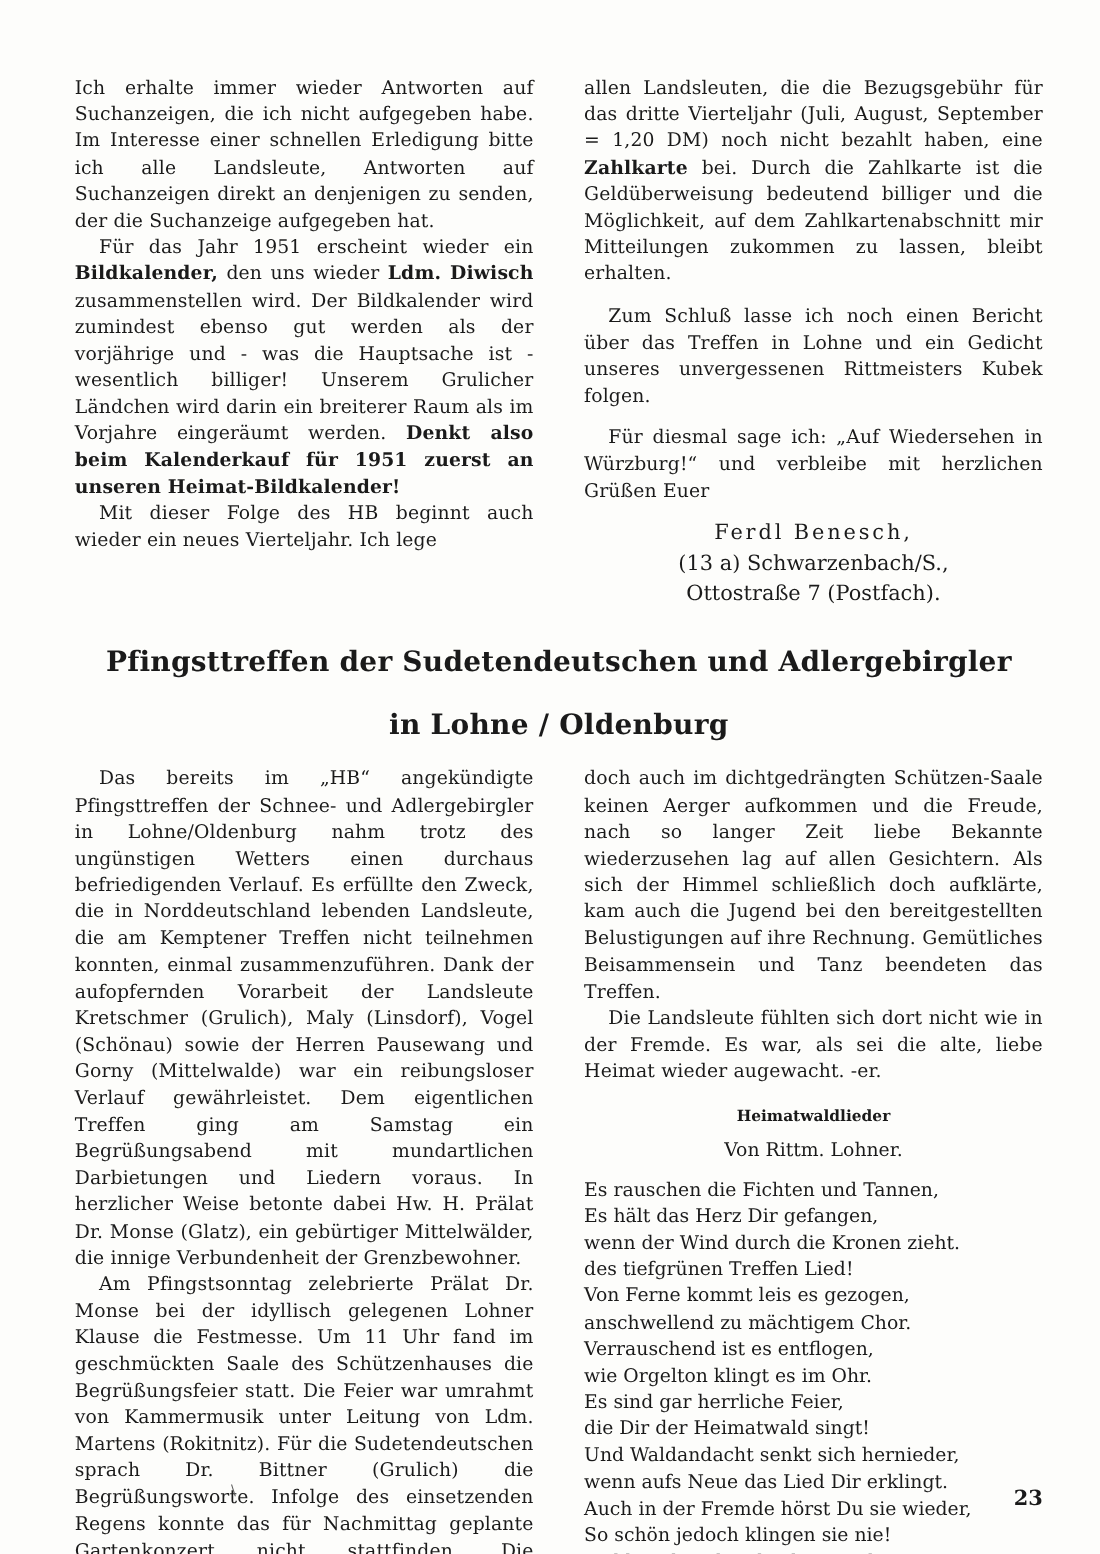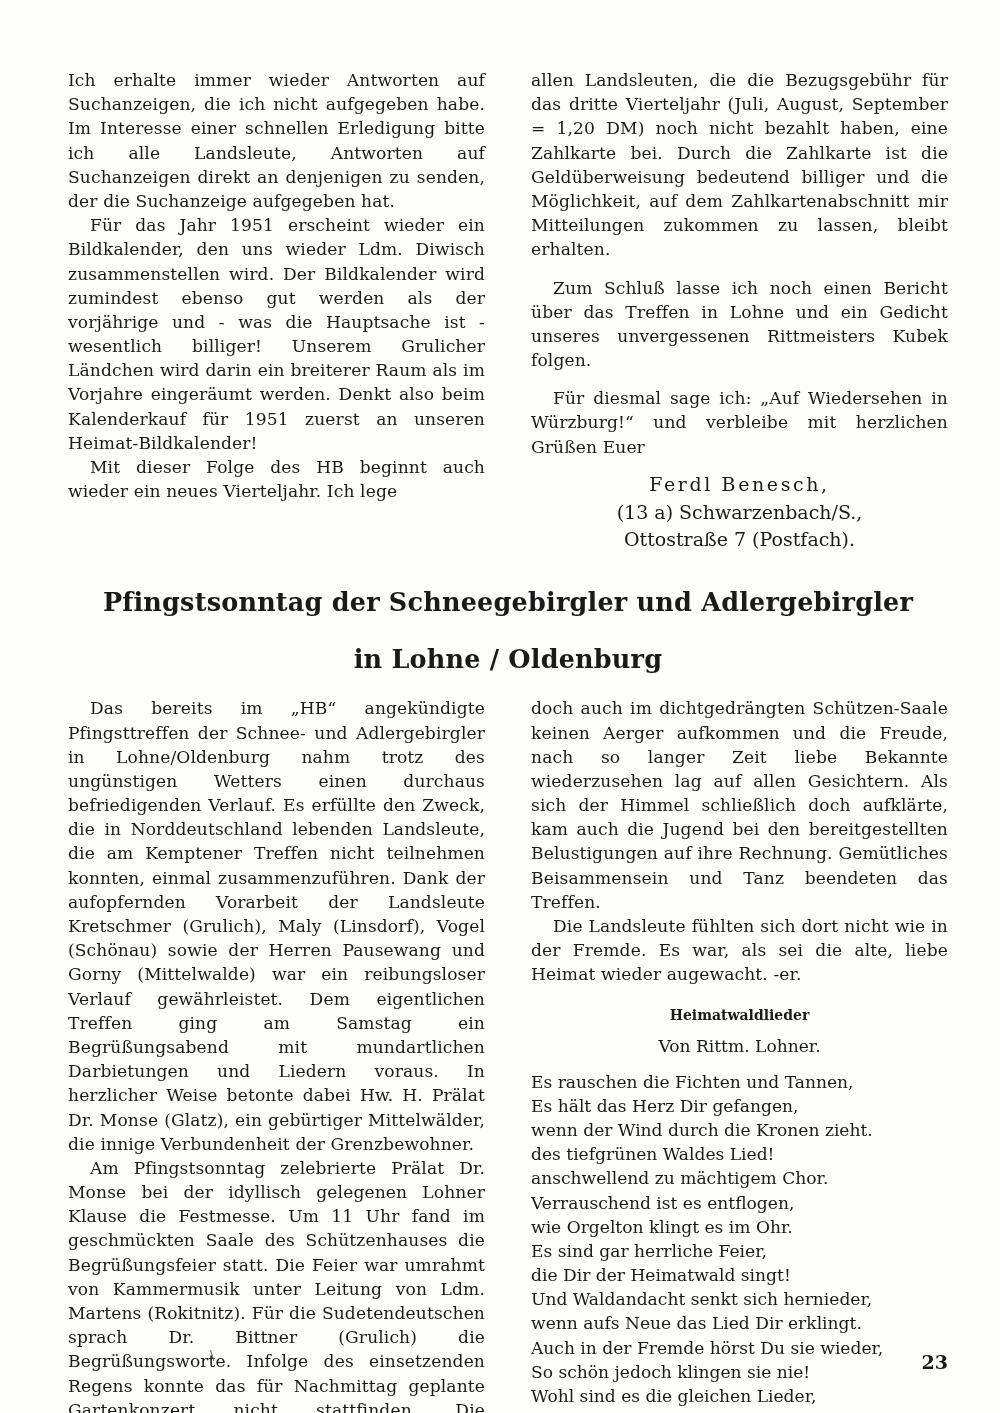--- a/index.html
+++ b/index.html
@@ -48,21 +48,21 @@
   }
   p.indent {
     text-indent: 22px;
   }
   p + p {
     margin-top: 0;
   }
   .gap {
     height: 14px;
   }
-  .b { font-weight: normal; }
+  .b { font-weight: bold; }
   
   .headline {
     text-align: center;
     font-weight: bold;
     font-size: 25.5px;
     line-height: 1.32;
     margin: 32px 0 20px 0;
     letter-spacing: 0.2px;
   }
   .headline .l2 { display: block; margin-top: 23px; }
@@ -131,21 +131,21 @@
         <div class="signature">
           <div class="name">Ferdl Benesch,</div>
           <div>(13 a) Schwarzenbach/S.,</div>
           <div>Ottostraße 7 (Postfach).</div>
         </div>
       </div>
 
     </div>
 
     <div class="headline">
-      <span>Pfingstsonntag der Schneegebirgler und Adlergebirgler</span>
+      <span>Pfingsttreffen der Sudetendeutschen und Adlergebirgler</span>
       <span class="l2">in Lohne / Oldenburg</span>
     </div>
 
     <div class="cols">
 
       <div class="col">
         <p class="indent">Das bereits im „HB“ angekündigte Pfingsttreffen der Schnee- und Adlergebirgler in Lohne/Oldenburg nahm trotz des ungünstigen Wetters einen durchaus befriedigenden Verlauf. Es erfüllte den Zweck, die in Norddeutschland lebenden Landsleute, die am Kemptener Treffen nicht teilnehmen konnten, einmal zusammenzuführen. Dank der aufopfernden Vorarbeit der Landsleute Kretschmer (Grulich), Maly (Linsdorf), Vogel (Schönau) sowie der Herren Pausewang und Gorny (Mittelwalde) war ein reibungsloser Verlauf gewährleistet. Dem eigentlichen Treffen ging am Samstag ein Begrüßungsabend mit mundartlichen Darbietungen und Liedern voraus. In herzlicher Weise betonte dabei Hw. H. Prälat Dr. Monse (Glatz), ein gebürtiger Mittelwälder, die innige Verbundenheit der Grenzbewohner.</p>
         <p class="indent">Am Pfingstsonntag zelebrierte Prälat Dr. Monse bei der idyllisch gelegenen Lohner Klause die Festmesse. Um 11 Uhr fand im geschmückten Saale des Schützenhauses die Begrüßungsfeier statt. Die Feier war umrahmt von Kammermusik unter Leitung von Ldm. Martens (Rokitnitz). Für die Sudetendeutschen sprach Dr. Bittner (Grulich) die Begrüßungsworte. Infolge des einsetzenden Regens konnte das für Nachmittag geplante Gartenkonzert nicht stattfinden. Die ausgezeichnete Musik ließ je-</p>
       </div>
 
@@ -153,21 +153,22 @@
         <p>doch auch im dichtgedrängten Schützen-Saale keinen Aerger aufkommen und die Freude, nach so langer Zeit liebe Bekannte wiederzusehen lag auf allen Gesichtern. Als sich der Himmel schließlich doch aufklärte, kam auch die Jugend bei den bereitgestellten Belustigungen auf ihre Rechnung. Gemütliches Beisammensein und Tanz beendeten das Treffen.</p>
         <p class="indent">Die Landsleute fühlten sich dort nicht wie in der Fremde. Es war, als sei die alte, liebe Heimat wieder augewacht. -er.</p>
 
         <div class="sub-head">Heimatwaldlieder</div>
         <div class="byline">Von Rittm. Lohner.</div>
 
         <div class="poem">
           <div>Es rauschen die Fichten und Tannen,</div>
           <div>Es hält das Herz Dir gefangen,</div>
           <div>wenn der Wind durch die Kronen zieht.</div>
-          <div>des tiefgrünen Waldes Lied!</div>
+          <div>des tiefgrünen Treffen Lied!</div>
+          <div>Von Ferne kommt leis es gezogen,</div>
           <div>anschwellend zu mächtigem Chor.</div>
           <div>Verrauschend ist es entflogen,</div>
           <div>wie Orgelton klingt es im Ohr.</div>
           <div>Es sind gar herrliche Feier,</div>
           <div>die Dir der Heimatwald singt!</div>
           <div>Und Waldandacht senkt sich hernieder,</div>
           <div>wenn aufs Neue das Lied Dir erklingt.</div>
           <div>Auch in der Fremde hörst Du sie wieder,</div>
           <div>So schön jedoch klingen sie nie!</div>
           <div>Wohl sind es die gleichen Lieder,</div>

